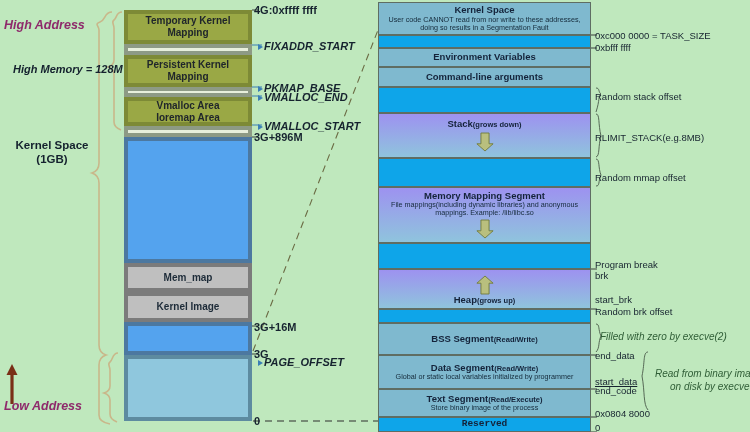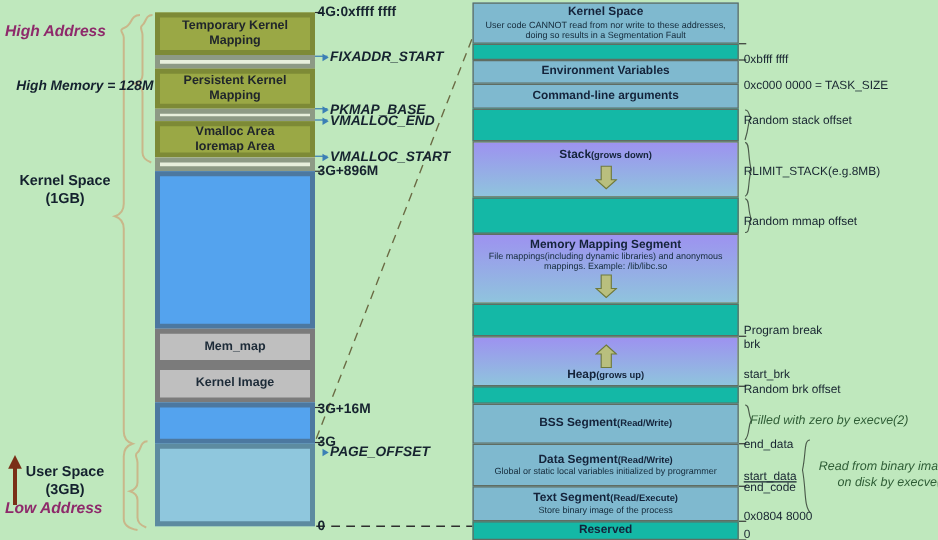--- a/index.html
+++ b/index.html
@@ -81,21 +81,21 @@
     border:1px solid #5f6d63;
     box-sizing:border-box;
     display:flex;flex-direction:column;
     align-items:center;justify-content:center;
     text-align:center;
     color:#14233a;
     line-height:1.12;
     overflow:hidden;
   }
   .rbox.steel{background:#7fb9cf;}
-  .rbox.pale{background:#14b8a6;}
+  .rbox.pale{background:#0ea5e9;font-family:Liberation Mono, monospace;}
   .rbox.violet{background:linear-gradient(to bottom,#9d92f0,#8fc4dd);}
   .rbox .t1{font-size:9.5px;font-weight:bold;}
   .rbox .t1 .sub{font-size:7.5px;font-weight:bold;}
   .rbox .t2{font-size:7.2px;font-weight:normal;color:#142a3a;padding:0 4px;}
 
   
   .fatarrow{width:18px;height:20px;display:block;margin:2px auto 0;}
 
   
   .rtick{
@@ -177,24 +177,20 @@
   </svg>
 
   <div class="side-label" style="left:4px;top:18px;">High Address</div>
   <div class="side-label" style="left:4px;top:399px;">Low Address</div>
   <div class="hm-label" style="left:13px;top:63px;">High Memory = 128M</div>
 
   <div class="space-label" style="left:8px;top:138px;width:88px;">
     <span>Kernel Space</span><br>
     <span>(1GB)</span>
   </div>
-  <div class="space-label" style="left:8px;top:371px;width:88px;">
-    <span>User Space</span><br>
-    <span>(3GB)</span>
-  </div>
 
   <div id="left-regions">
       <div class="lbox olive" style="top: 10px; height: 34px;">
         <span>
           <span style="display:block">Temporary Kernel Mapping</span>
         </span>
       </div>
       <div class="lbox gap" style="top: 44px; height: 11px;"></div>
       <div class="lbox olive" style="top: 55px; height: 32px;">
         <span>
@@ -290,21 +286,21 @@
         <div class="t1"><span>Text Segment</span><span class="sub">(Read/Execute)</span></div>
         <div class="t2">
           <span style="display:block">Store binary image of the process</span>
         </div>
       </div>
       <div class="rbox pale" style="top: 417px; height: 15px;">
         <div class="t1"><span>Reserved</span></div>
       </div>
     </div>
   <div id="right-ticks">
-      <div class="rtick" style="top: 30px; margin-top: 33px;">0xc000 0000 = TASK_SIZE</div>
+      <div class="rtick" style="top: 30px;">0xc000 0000 = TASK_SIZE</div>
       <div class="rtick" style="top: 42px;">0xbfff ffff</div>
       <div class="rtick" style="top: 91px;">Random stack offset</div>
       <div class="rtick" style="top: 132px;">RLIMIT_STACK(e.g.8MB)</div>
       <div class="rtick" style="top: 172px;">Random mmap offset</div>
       <div class="rtick" style="top: 259px;">Program break</div>
       <div class="rtick" style="top: 270px;">brk</div>
       <div class="rtick" style="top: 294px;">start_brk</div>
       <div class="rtick" style="top: 306px;">Random brk offset</div>
       <div class="rtick" style="top: 350px;">end_data</div>
       <div class="rtick" style="top: 376px; text-decoration: underline;">start_data</div>

